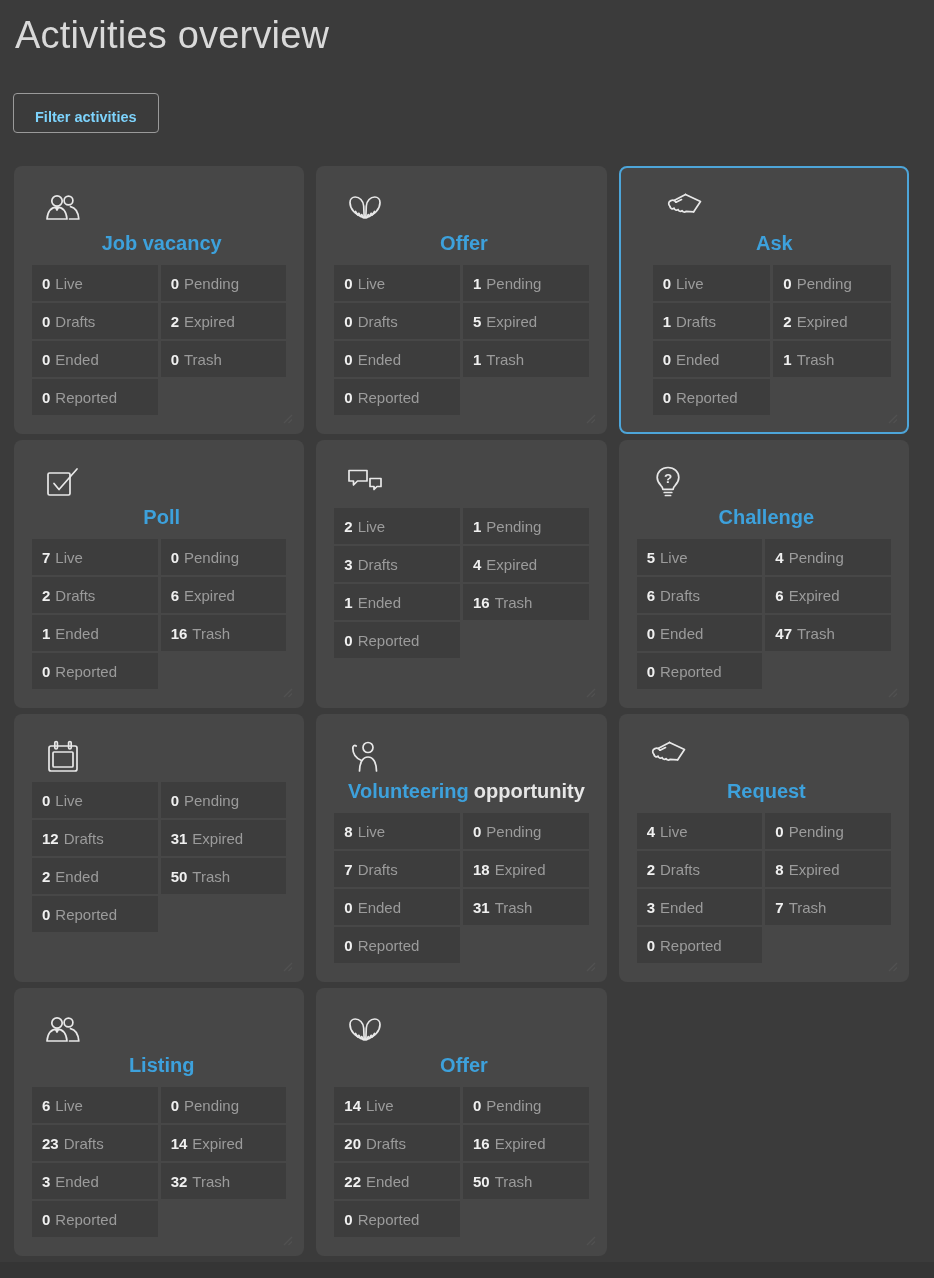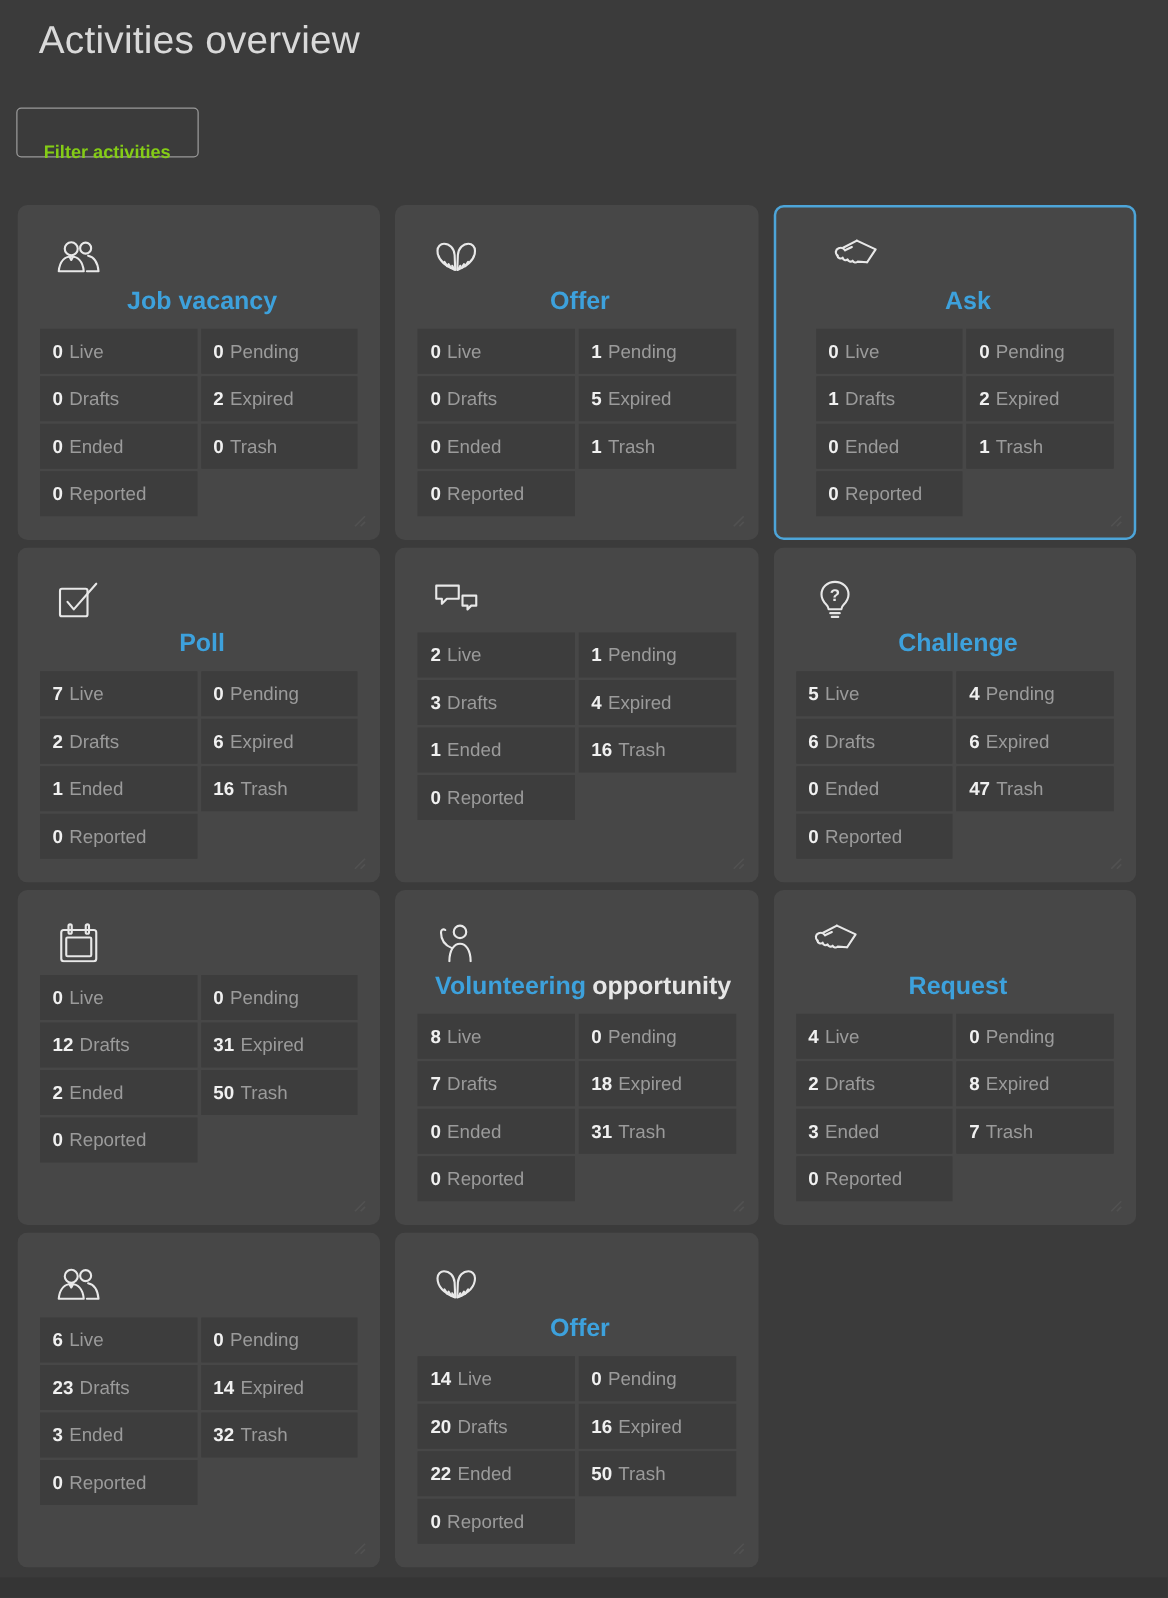--- a/index.html
+++ b/index.html
@@ -17,29 +17,29 @@
   }
   *{box-sizing:border-box;}
   html,body{margin:0;padding:0;}
   body{
     width:934px;height:1278px;
     background:var(--page-bg);
     font-family:"Liberation Sans","DejaVu Sans",sans-serif;
     position:relative;overflow:hidden;
   }
   .page-title{
-    margin:0;padding:14px 0 0 31px;
-    font-size:31px;font-weight:400;color:var(--title-color);
+    margin:0;padding:14px 0 0 15px;
+    font-size:38px;font-weight:400;color:var(--title-color);
     letter-spacing:.2px;
   }
   .filter-btn{
     display:inline-block;margin:36px 0 0 13px;
-    height:40px;line-height:38px;padding:16px 21px;
+    height:40px;line-height:38px;padding:4px 21px;
     background:transparent;border:1px solid var(--button-border);
-    border-radius:4px;color:#84cc16;font-size:14.5px;font-weight:700;
+    border-radius:4px;color:#7dd3fc;font-size:14.5px;font-weight:700;
     font-family:inherit;cursor:pointer;
   }
   .cards-grid{
     margin:33px 25px 0 14px;
     display:grid;grid-template-columns:repeat(3,1fr);
     gap:6px 12px;
   }
   .card{
     position:relative;height:268px;
     background:var(--card-bg);border:2px solid transparent;border-radius:8px;
@@ -467,20 +467,23 @@
     </svg>
   </div>
     <div class="card">
     <div class="card-icon"><svg width="38" height="32" viewBox="0 0 38 32">
       <circle cx="24.5" cy="8.5" r="4.4"></circle>
       <path d="M26.5 14.6 c4.3 0.9 7.6 4.6 8.3 12.4 h-9.3"></path>
       <circle cx="13" cy="9" r="5.2"></circle>
       <path d="M3 27 c0.8 -8.4 5.2 -11.8 10 -11.8 c4.8 0 9.2 3.4 10 11.8 z"></path>
       <path d="M11.6 15.4 l1.4 2.6 l1.4 -2.6"></path>
     </svg></div>
+    <div class="card-title">
+      <span class="t-main">Listing</span><span class="t-rest"></span>
+    </div>
     <div class="stats">
         <div class="cell">
           <span class="num">6</span>
           <span class="lbl">Live</span>
         </div>
         <div class="cell">
           <span class="num">0</span>
           <span class="lbl">Pending</span>
         </div>
         <div class="cell">

